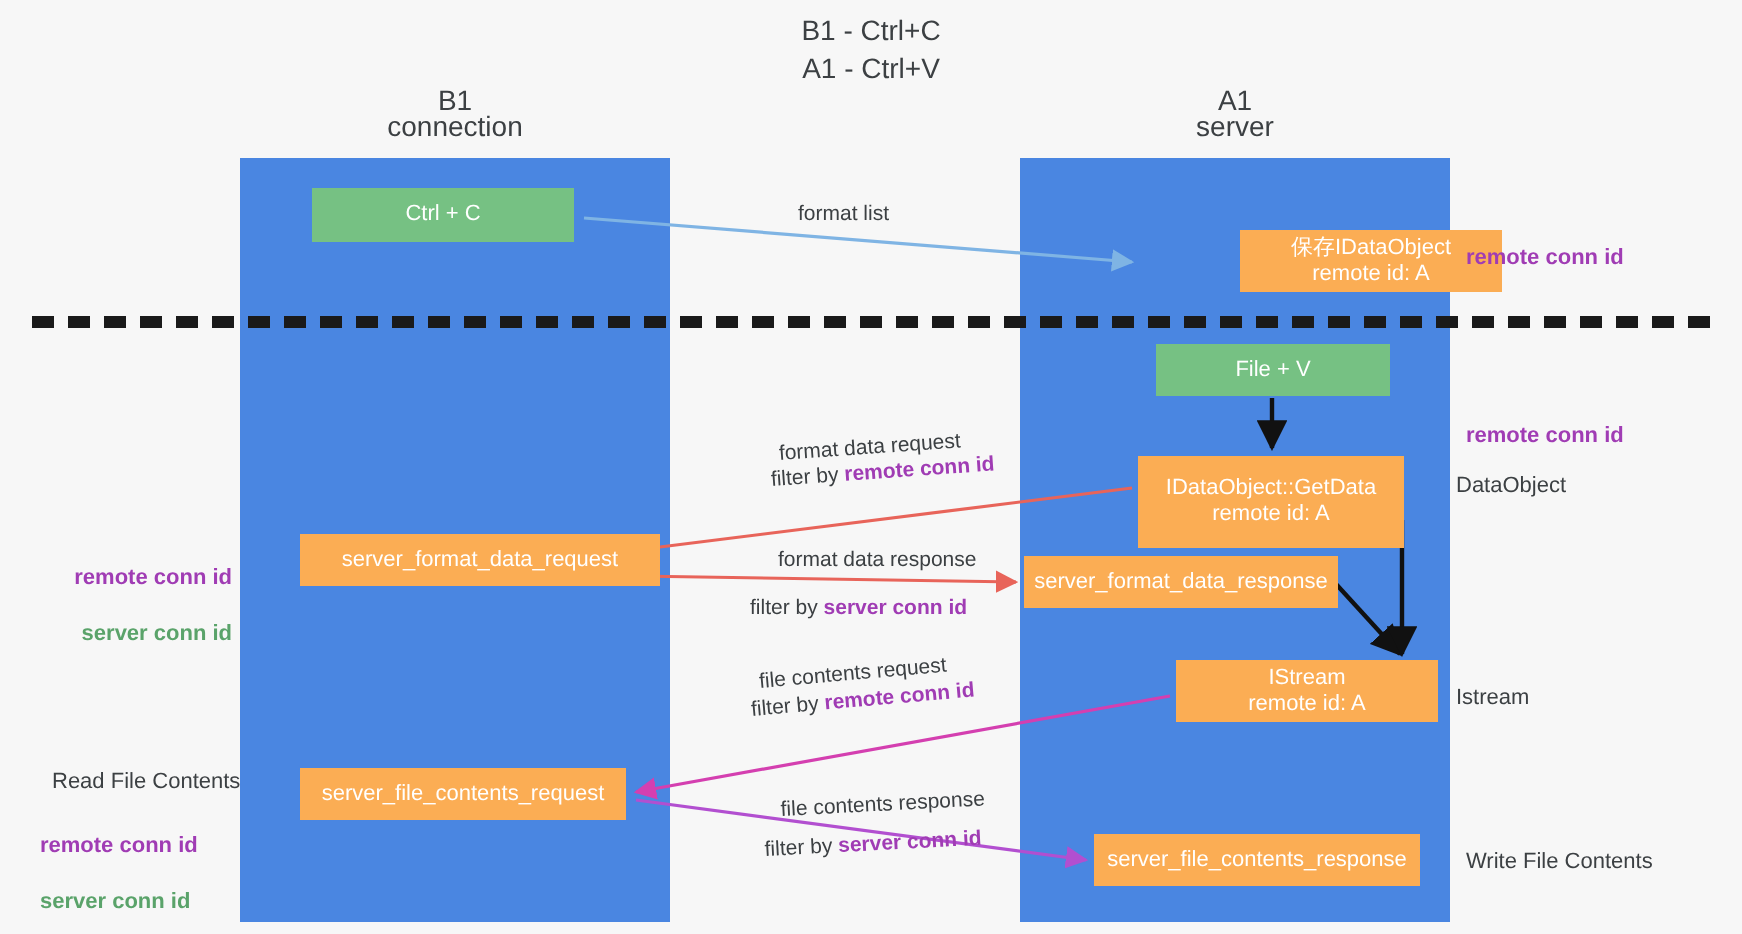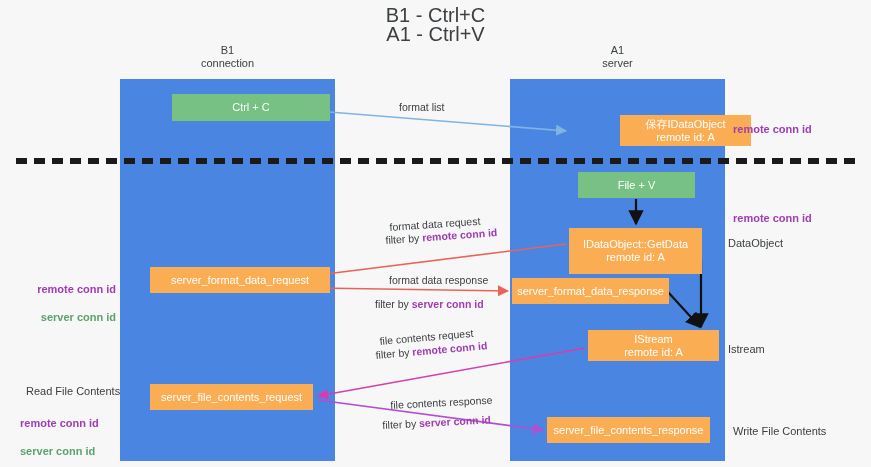--- a/index.html
+++ b/index.html
@@ -24,29 +24,29 @@
     width: 871px;
     height: 467px;
     pointer-events: none;
   }
   .title {
     position: absolute;
     left: 0;
     top: 6px;
     width: 871px;
     text-align: center;
-    font-size: 20px;
+    font-size: 14px;
     color: #3c4043;
     line-height: 19px;
     white-space: pre-line;
   }
   .col-head {
     position: absolute;
     text-align: center;
-    font-size: 11px;
+    font-size: 14px;
     color: #3c4043;
     line-height: 13px;
     white-space: pre-line;
   }
   #col-head-b1 { left: 120px; top: 44px; width: 215px; }
   #col-head-a1 { left: 510px; top: 44px; width: 215px; }
 
   .lane {
     position: absolute;
     background: #4a86e1;
@@ -64,21 +64,21 @@
     color: #ffffff;
     font-size: 11px;
     line-height: 13px;
     text-align: center;
     white-space: pre-line;
     padding: 2px 4px;
   }
   .node.green { background: #76c183; }
   .node.orange { background: #fbad54; }
 
-  #node-ctrl-c     { left: 172px; top: 94px;  width: 158px; height: 27px; }
+  #node-ctrl-c     { left: 156px; top: 94px;  width: 131px; height: 27px; }
   #node-save-ido   { left: 572px; top: 115px; width: 131px; height: 31px; margin-left: 48px; }
   #node-ctrl-v     { left: 578px; top: 172px; width: 117px; height: 26px; }
   #node-getdata    { left: 569px; top: 228px; width: 133px; height: 46px; }
   #node-sfdreq     { left: 150px; top: 267px; width: 180px; height: 26px; }
   #node-sfdresp    { left: 512px; top: 278px; width: 157px; height: 26px; }
   #node-istream    { left: 588px; top: 330px; width: 131px; height: 31px; }
   #node-sfcreq     { left: 150px; top: 384px; width: 163px; height: 26px; }
   #node-sfcresp    { left: 547px; top: 417px; width: 163px; height: 26px; }
 
   .side-label {

